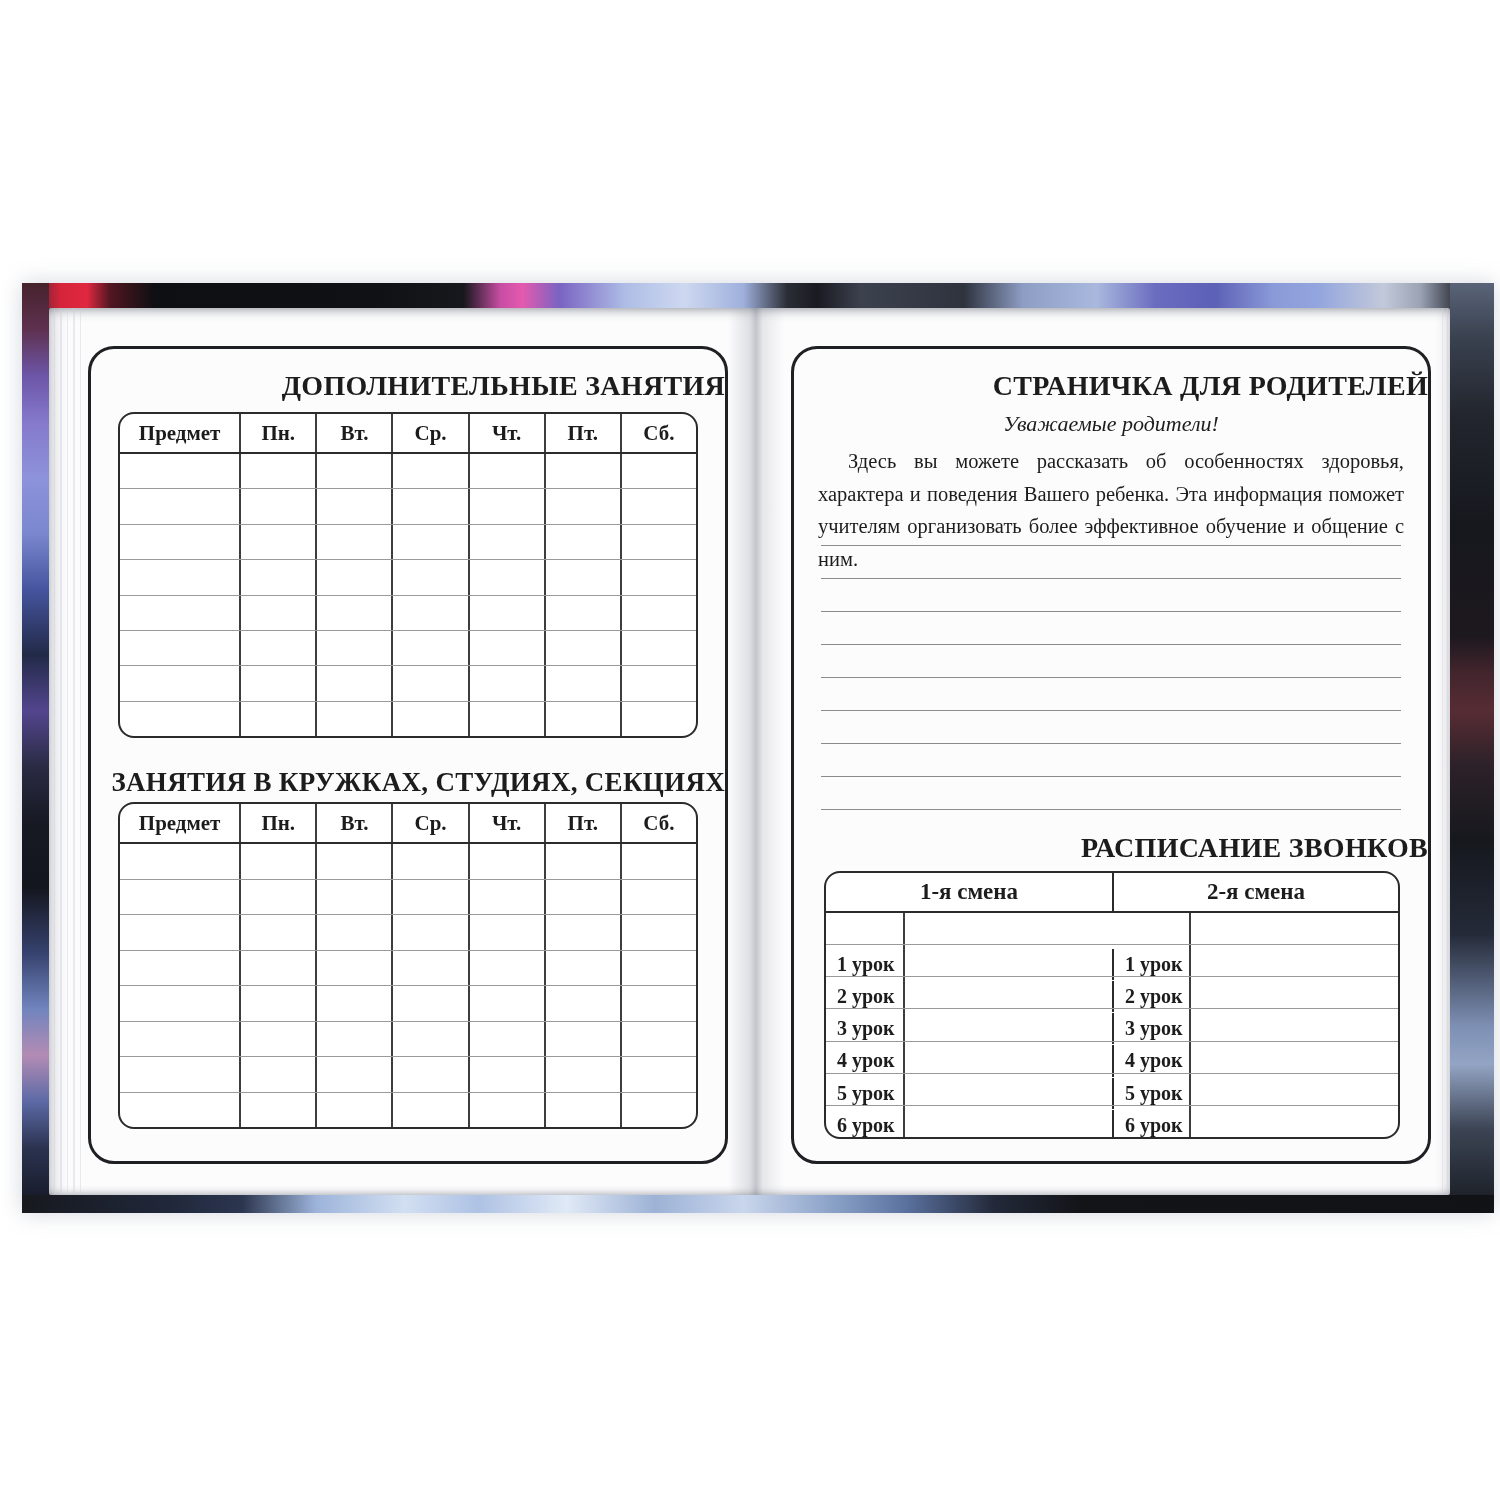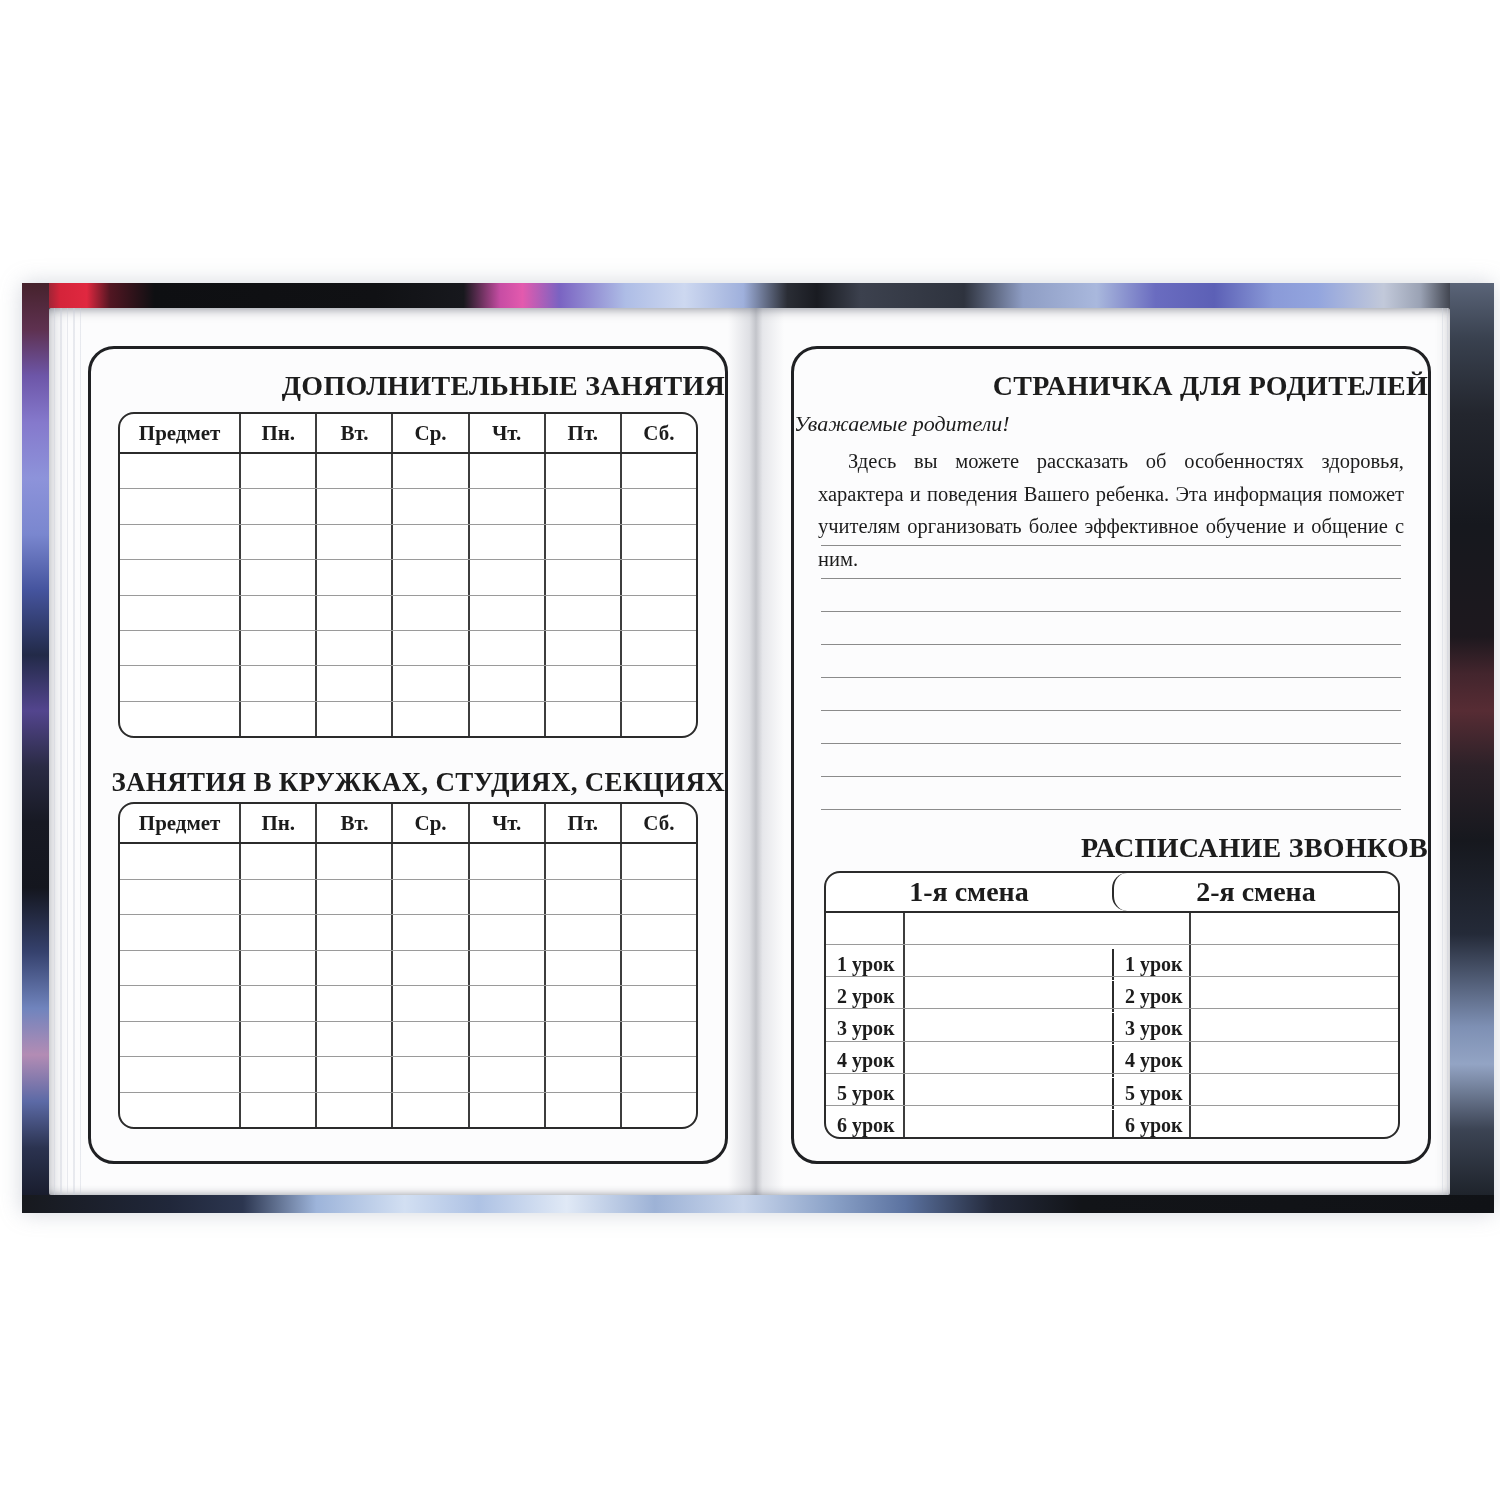--- a/index.html
+++ b/index.html
@@ -70,38 +70,38 @@
   .day-row.hdr { flex:0 0 40px; border-bottom:2.5px solid #2b2b2b; }
   .day-row.body + .day-row.body { border-top:1px solid #9a9a9a; }
   .day-cell { border-left:2px solid #3d3d3d; height:100%; }
   .day-cell:first-child { border-left:none; }
   .day-cell.c0 { width:20.7%; }
   .day-cell.cd { width:13.2167%; }
   .day-row.hdr .day-cell { display:flex; align-items:center; justify-content:center;
                            font-weight:bold; font-size:21px; }
 
   
-  #salutation { position:absolute; left:0; right:0; top:62px; 
+  #salutation { position:absolute; left:0; right:0; top:62px; text-align:center;
                 font-style:italic; font-size:22px; }
   #intro { position:absolute; left:24px; right:24px; top:96px; font-size:20.5px;
            line-height:32.5px; text-align:justify; text-indent:30px; }
   .lines { position:absolute; left:27px; right:27px; top:164px; }
   .w-line { height:33px; border-bottom:1.5px solid #8b8b8b; }
 
   
   .bell-table { position:absolute; left:30px; top:522px; width:576px; height:268px;
                 border:2.5px solid #2b2b2b; border-radius:16px; overflow:hidden;
                 display:flex; flex-direction:column; background:#fff; }
   .bell-row { display:flex; flex:1 1 auto; min-height:0; }
   .bell-row.hdr { flex:0 0 40px; border-bottom:2px solid #2b2b2b; }
   .bell-row.body + .bell-row.body { border-top:1px solid #9a9a9a; }
   .bell-cell { height:100%; }
   .bell-cell.shift { width:50%; display:flex; align-items:center; justify-content:center;
-                     font-weight:bold; font-size:28px; }
-  .bell-cell.shift.s2 { border-left:2.5px solid #2b2b2b;border-radius:15px; }
+                     font-weight:bold; font-size:23px; }
+  .bell-cell.shift.s2 { border-left:2.5px solid #2b2b2b; }
   .bell-cell.lbl { width:13.4%; font-weight:bold; font-size:20px; display:flex;
                    align-items:center; padding-left:11px;margin-top:36px; }
   .bell-cell.lbl.mid { border-left:2.5px solid #2b2b2b; }
   .bell-cell.val { width:36.6%; border-left:2px solid #3d3d3d; }
 </style>
 </head>
 <body>
 
 <div class="book">
   <div class="cover-edge cover-top"></div>

